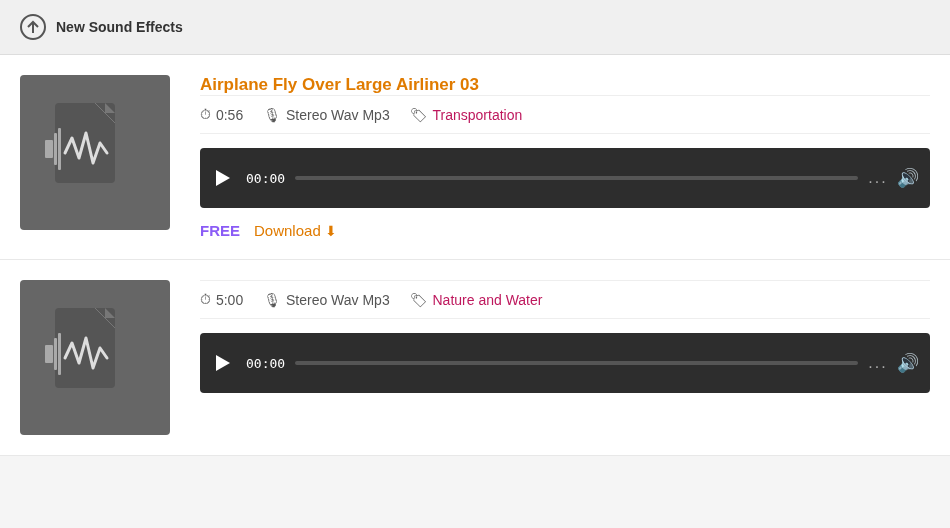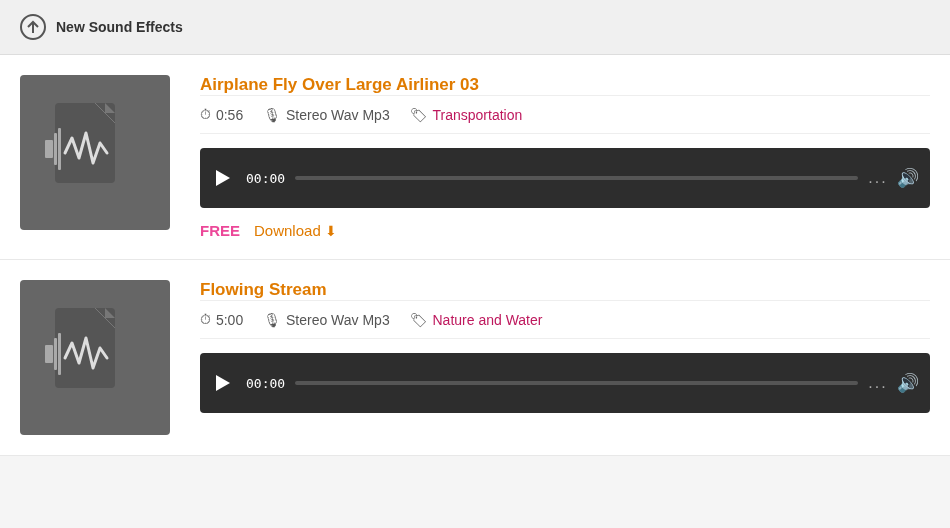--- a/index.html
+++ b/index.html
@@ -153,21 +153,21 @@
     }
 
     .download-row {
       display: flex;
       align-items: center;
       gap: 14px;
       font-size: 15px;
     }
 
     .free-label {
-      color: #ec4899;
+      color: #8b5cf6;
       font-weight: bold;
     }
 
     .download-link {
       color: #e07b00;
       font-weight: normal;
       text-decoration: none;
       cursor: pointer;
     }
 
@@ -243,21 +243,20 @@
         <rect x="15" y="5" width="60" height="80" rx="4" ry="4" fill="#555"></rect>
         <polygon points="65,5 75,15 65,15" fill="#777"></polygon>
         <line x1="55" y1="5" x2="75" y2="25" stroke="#777" stroke-width="1"></line>
         <rect x="5" y="42" width="8" height="18" rx="1" fill="#aaa"></rect>
         <rect x="14" y="35" width="3" height="32" rx="1" fill="#aaa"></rect>
         <rect x="18" y="30" width="3" height="42" rx="1" fill="#aaa"></rect>
         <polyline points="25,55 32,40 39,60 46,35 53,65 60,45 67,55" fill="none" stroke="#ddd" stroke-width="3" stroke-linecap="round" stroke-linejoin="round"></polyline>
       </svg>
     </div>
     <div class="sound-details">
-      <a class="sound-title">Flowing Stream</a>
       <div class="sound-meta">
         <span class="meta-item">
           <span>⏱</span>
           <span>5:00</span>
         </span>
         <span class="meta-item">
           <span>🎙</span>
           <span>Stereo Wav Mp3</span>
         </span>
         <span class="meta-item">

